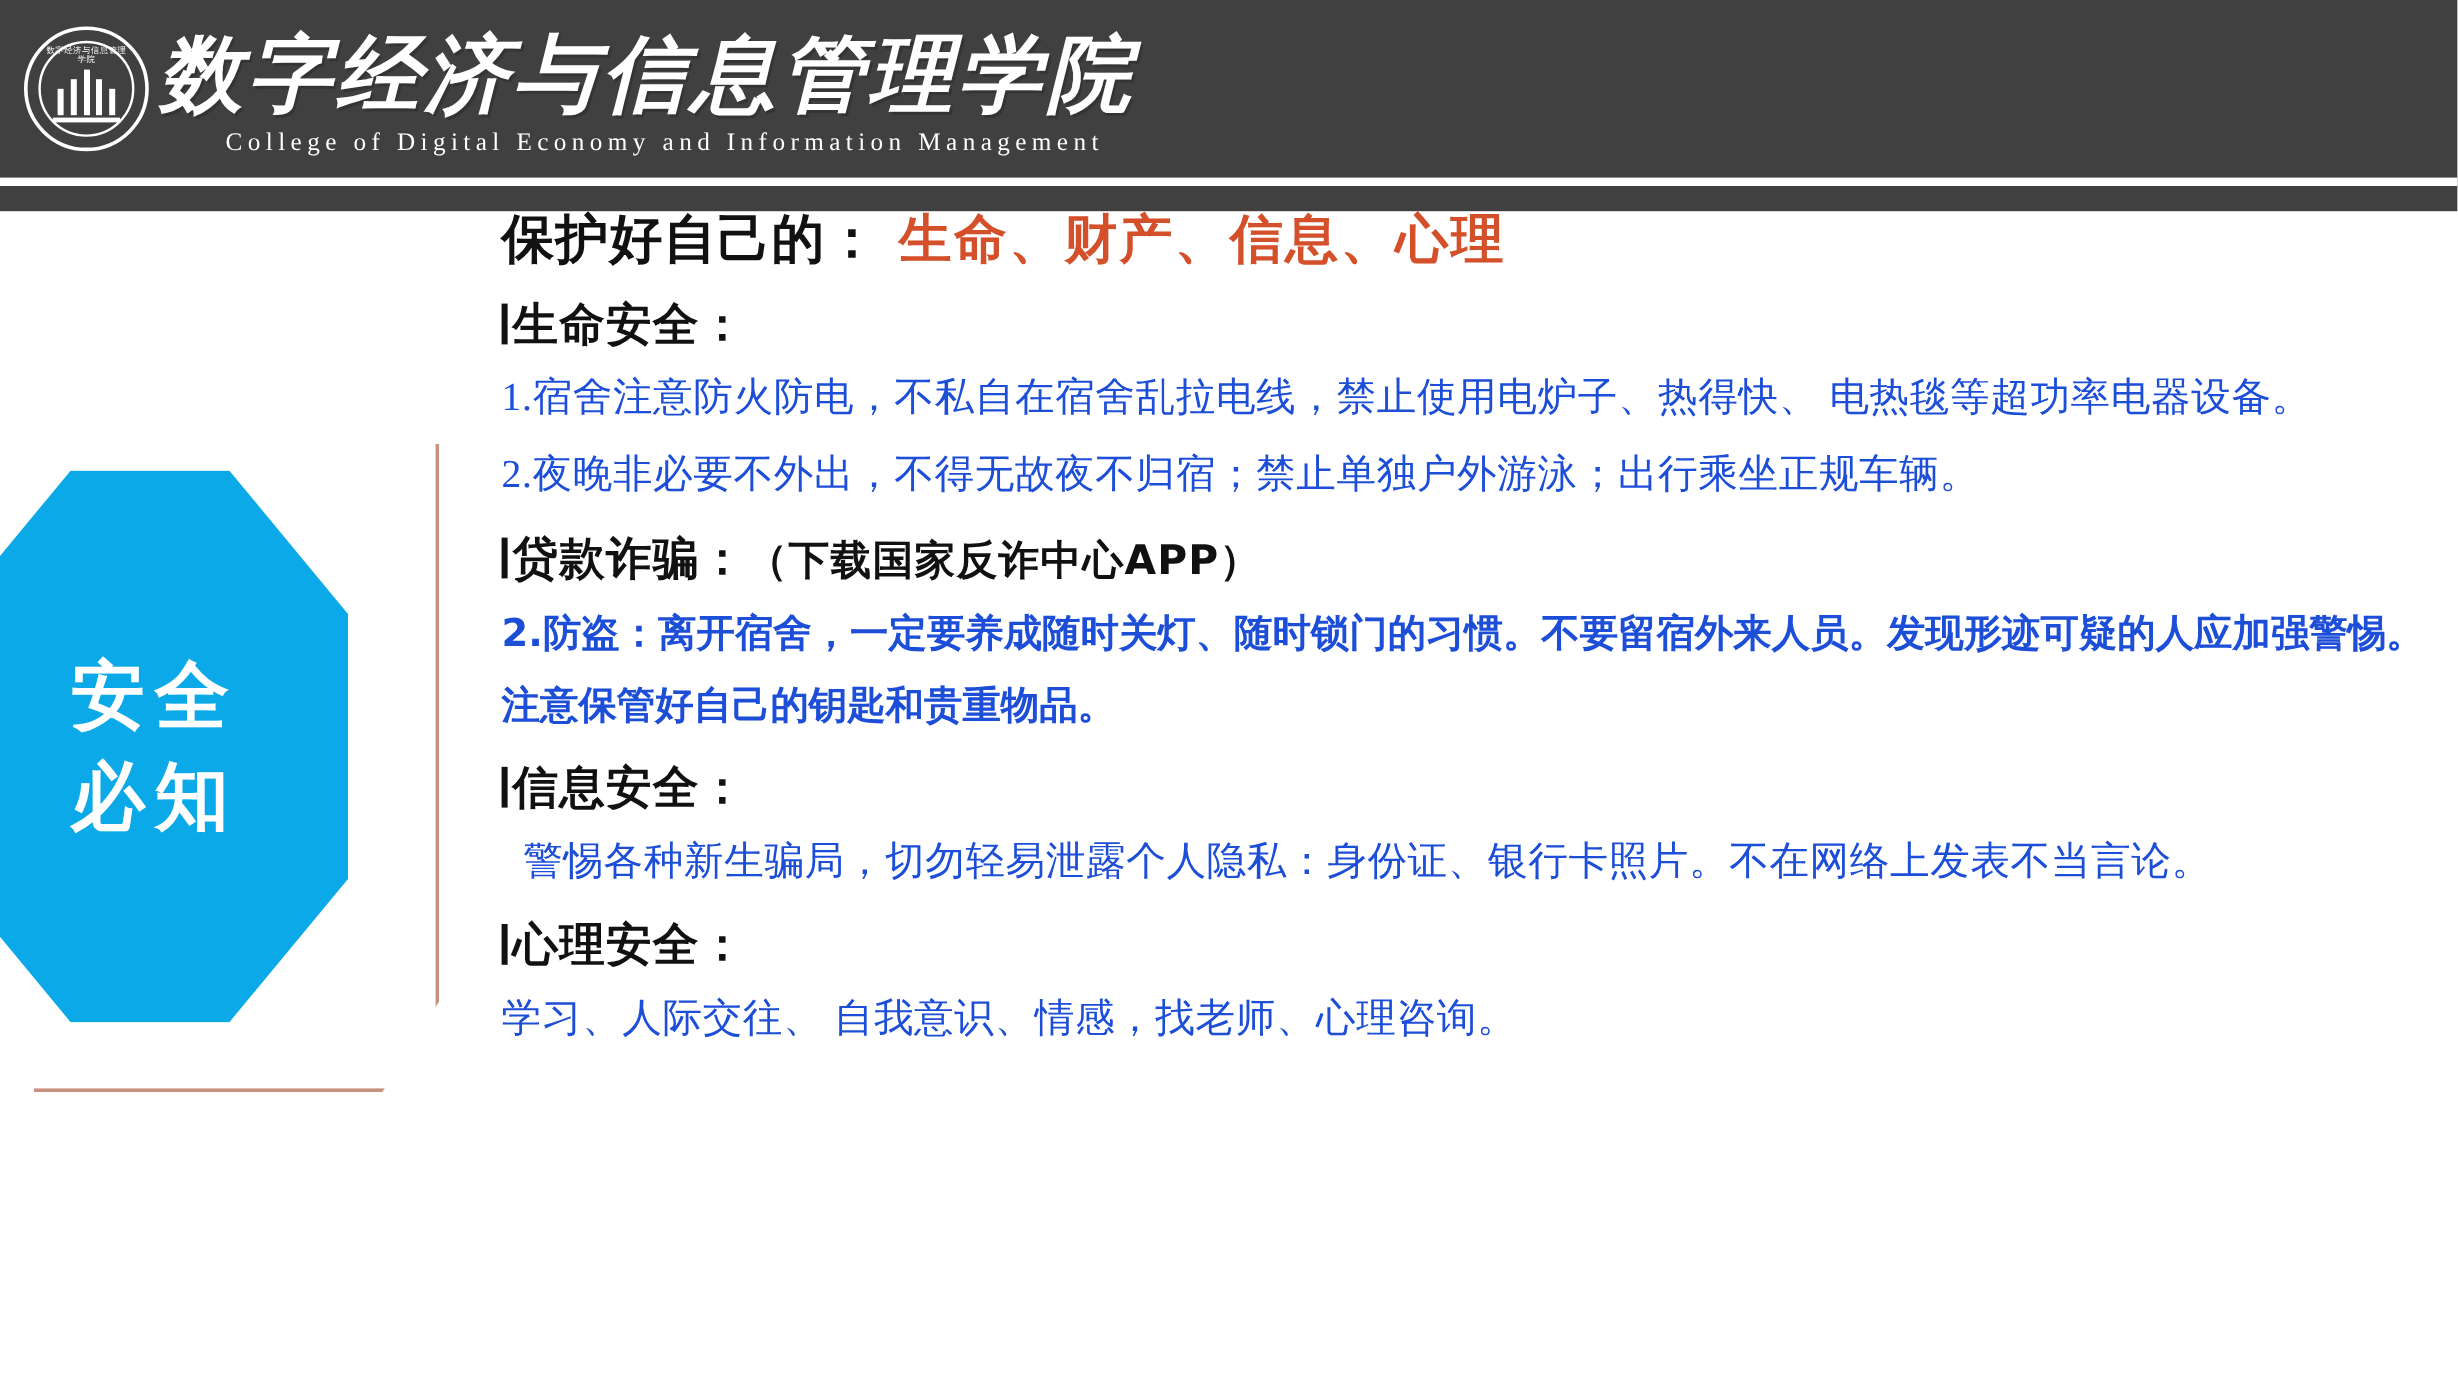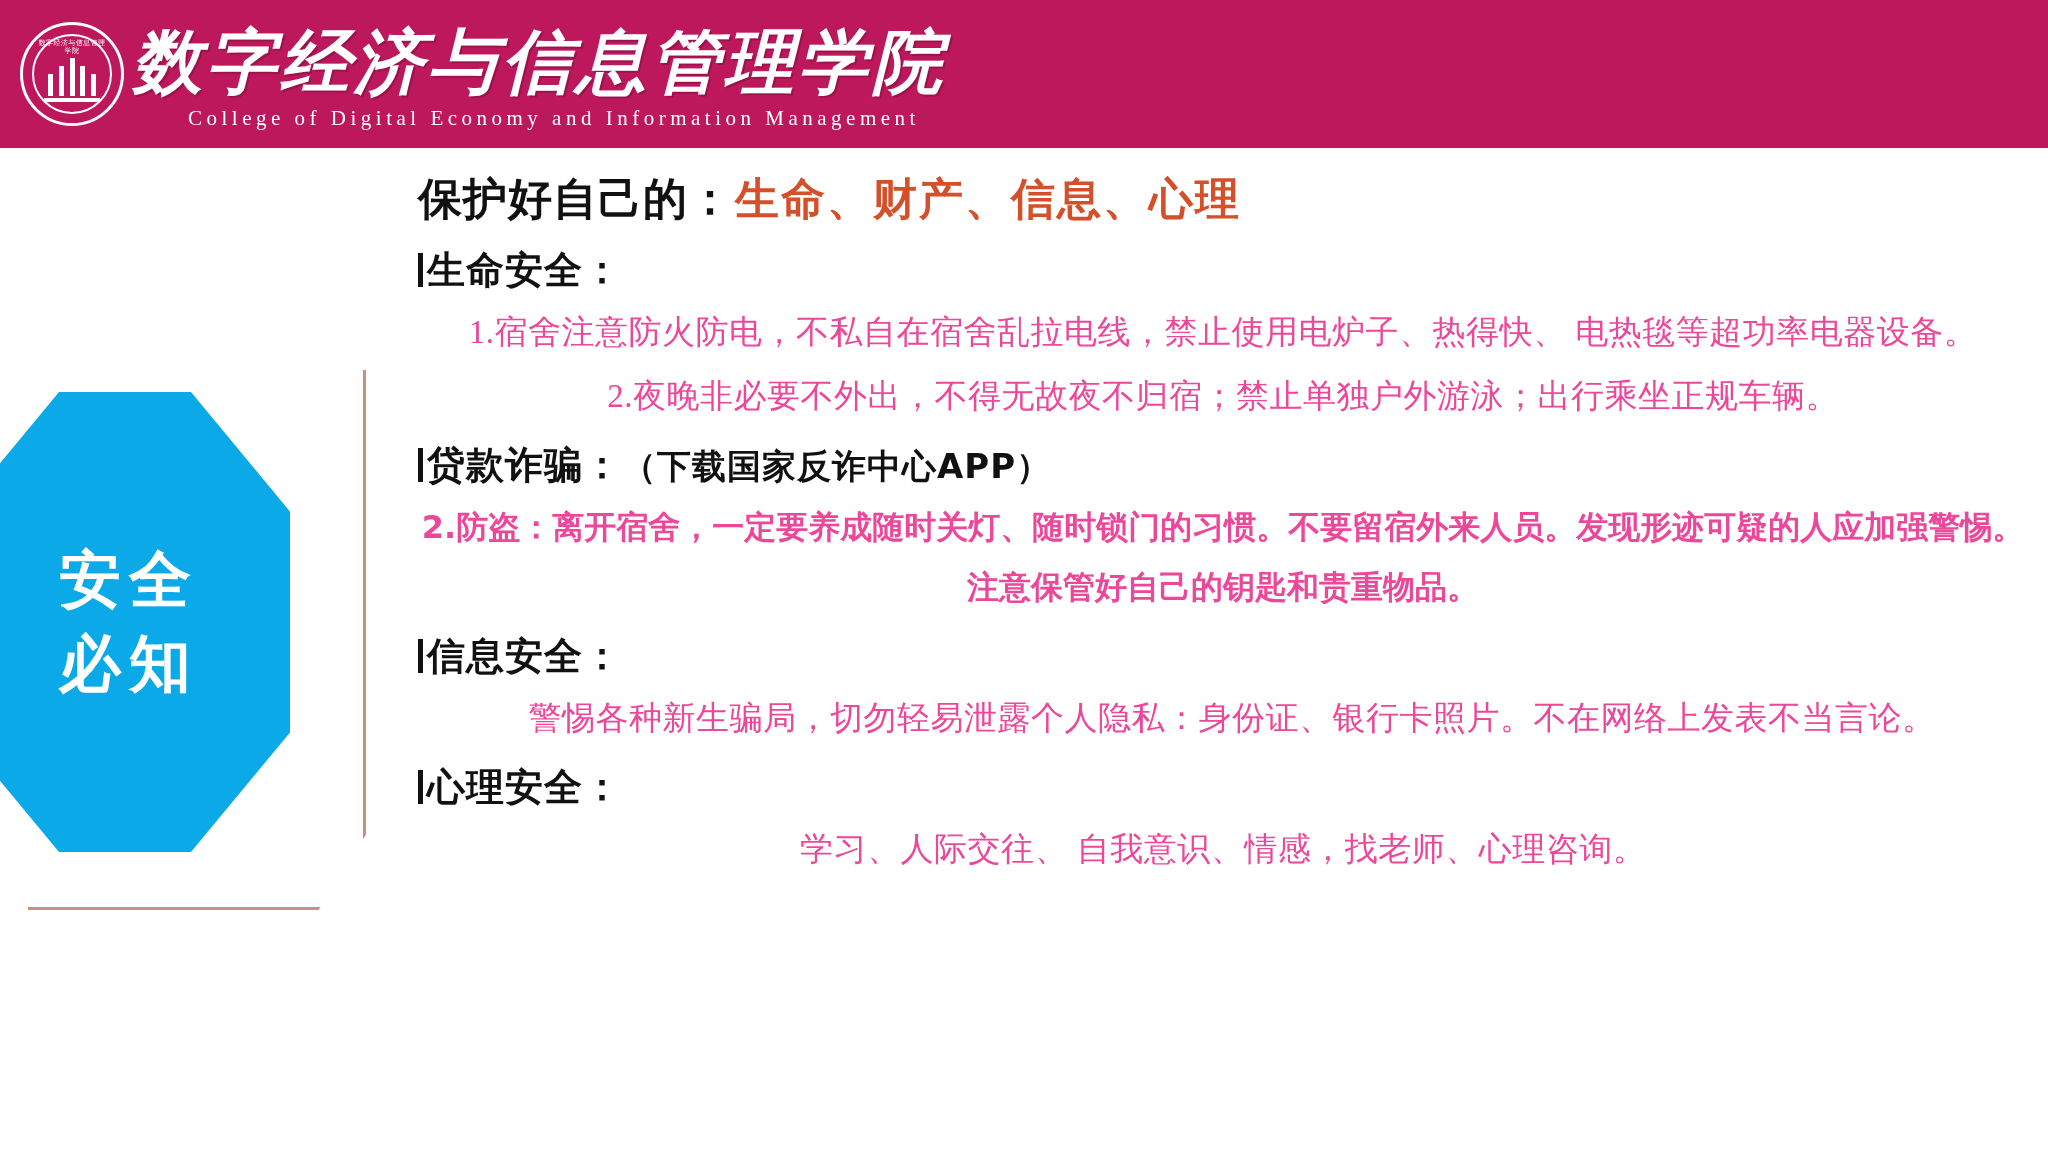--- a/index.html
+++ b/index.html
@@ -13,22 +13,22 @@
     overflow: hidden;
     font-family: "Liberation Sans", sans-serif;
     position: relative;
   }
 
   
   .header {
     position: absolute;
     left: 0; top: 0;
     width: 2048px;
-    height: 148px;
-    background: #be185d;
+    height: 176px;
+    background: #404040;
     display: flex;
     align-items: center;
   }
   .header-underline {
     position: absolute;
     left: 0;
     top: 148px;
     width: 2048px;
     height: 7px;
     background: #ffffff;
@@ -181,21 +181,21 @@
     font-size: 44px;
     letter-spacing: 1px;
     color: #111111;
   }
   .title-red {
     font-family: "DejaVu Sans", sans-serif;
     font-weight: bold;
     font-size: 44px;
     letter-spacing: 2px;
     color: #D4502A;
-    margin-left: 2px;
+    margin-left: 16px;
   }
   .section-head {
     font-family: "DejaVu Sans", sans-serif;
     font-weight: bold;
     font-size: 38px;
     color: #111111;
     margin: 14px 0 6px 0;
     letter-spacing: 1px;
   }
   .section-head .bar {
@@ -208,23 +208,22 @@
   }
   .section-head .note {
     font-weight: bold;
     font-size: 34px;
   }
   p.body {
     font-family: "Liberation Serif", "DejaVu Serif", serif;
     font-size: 33px;
     line-height: 60px;
     margin: 0 0 4px 0;
-    color: #ec4899;
+    color: #1d4ed8;
     letter-spacing: .5px;
-    text-align: center;
   }
   p.body.bolded {
     font-family: "DejaVu Sans", sans-serif;
     font-weight: bold;
     font-size: 32px;
     letter-spacing: 0;
   }
   .indent {
     display: inline-block;
     width: 18px;

